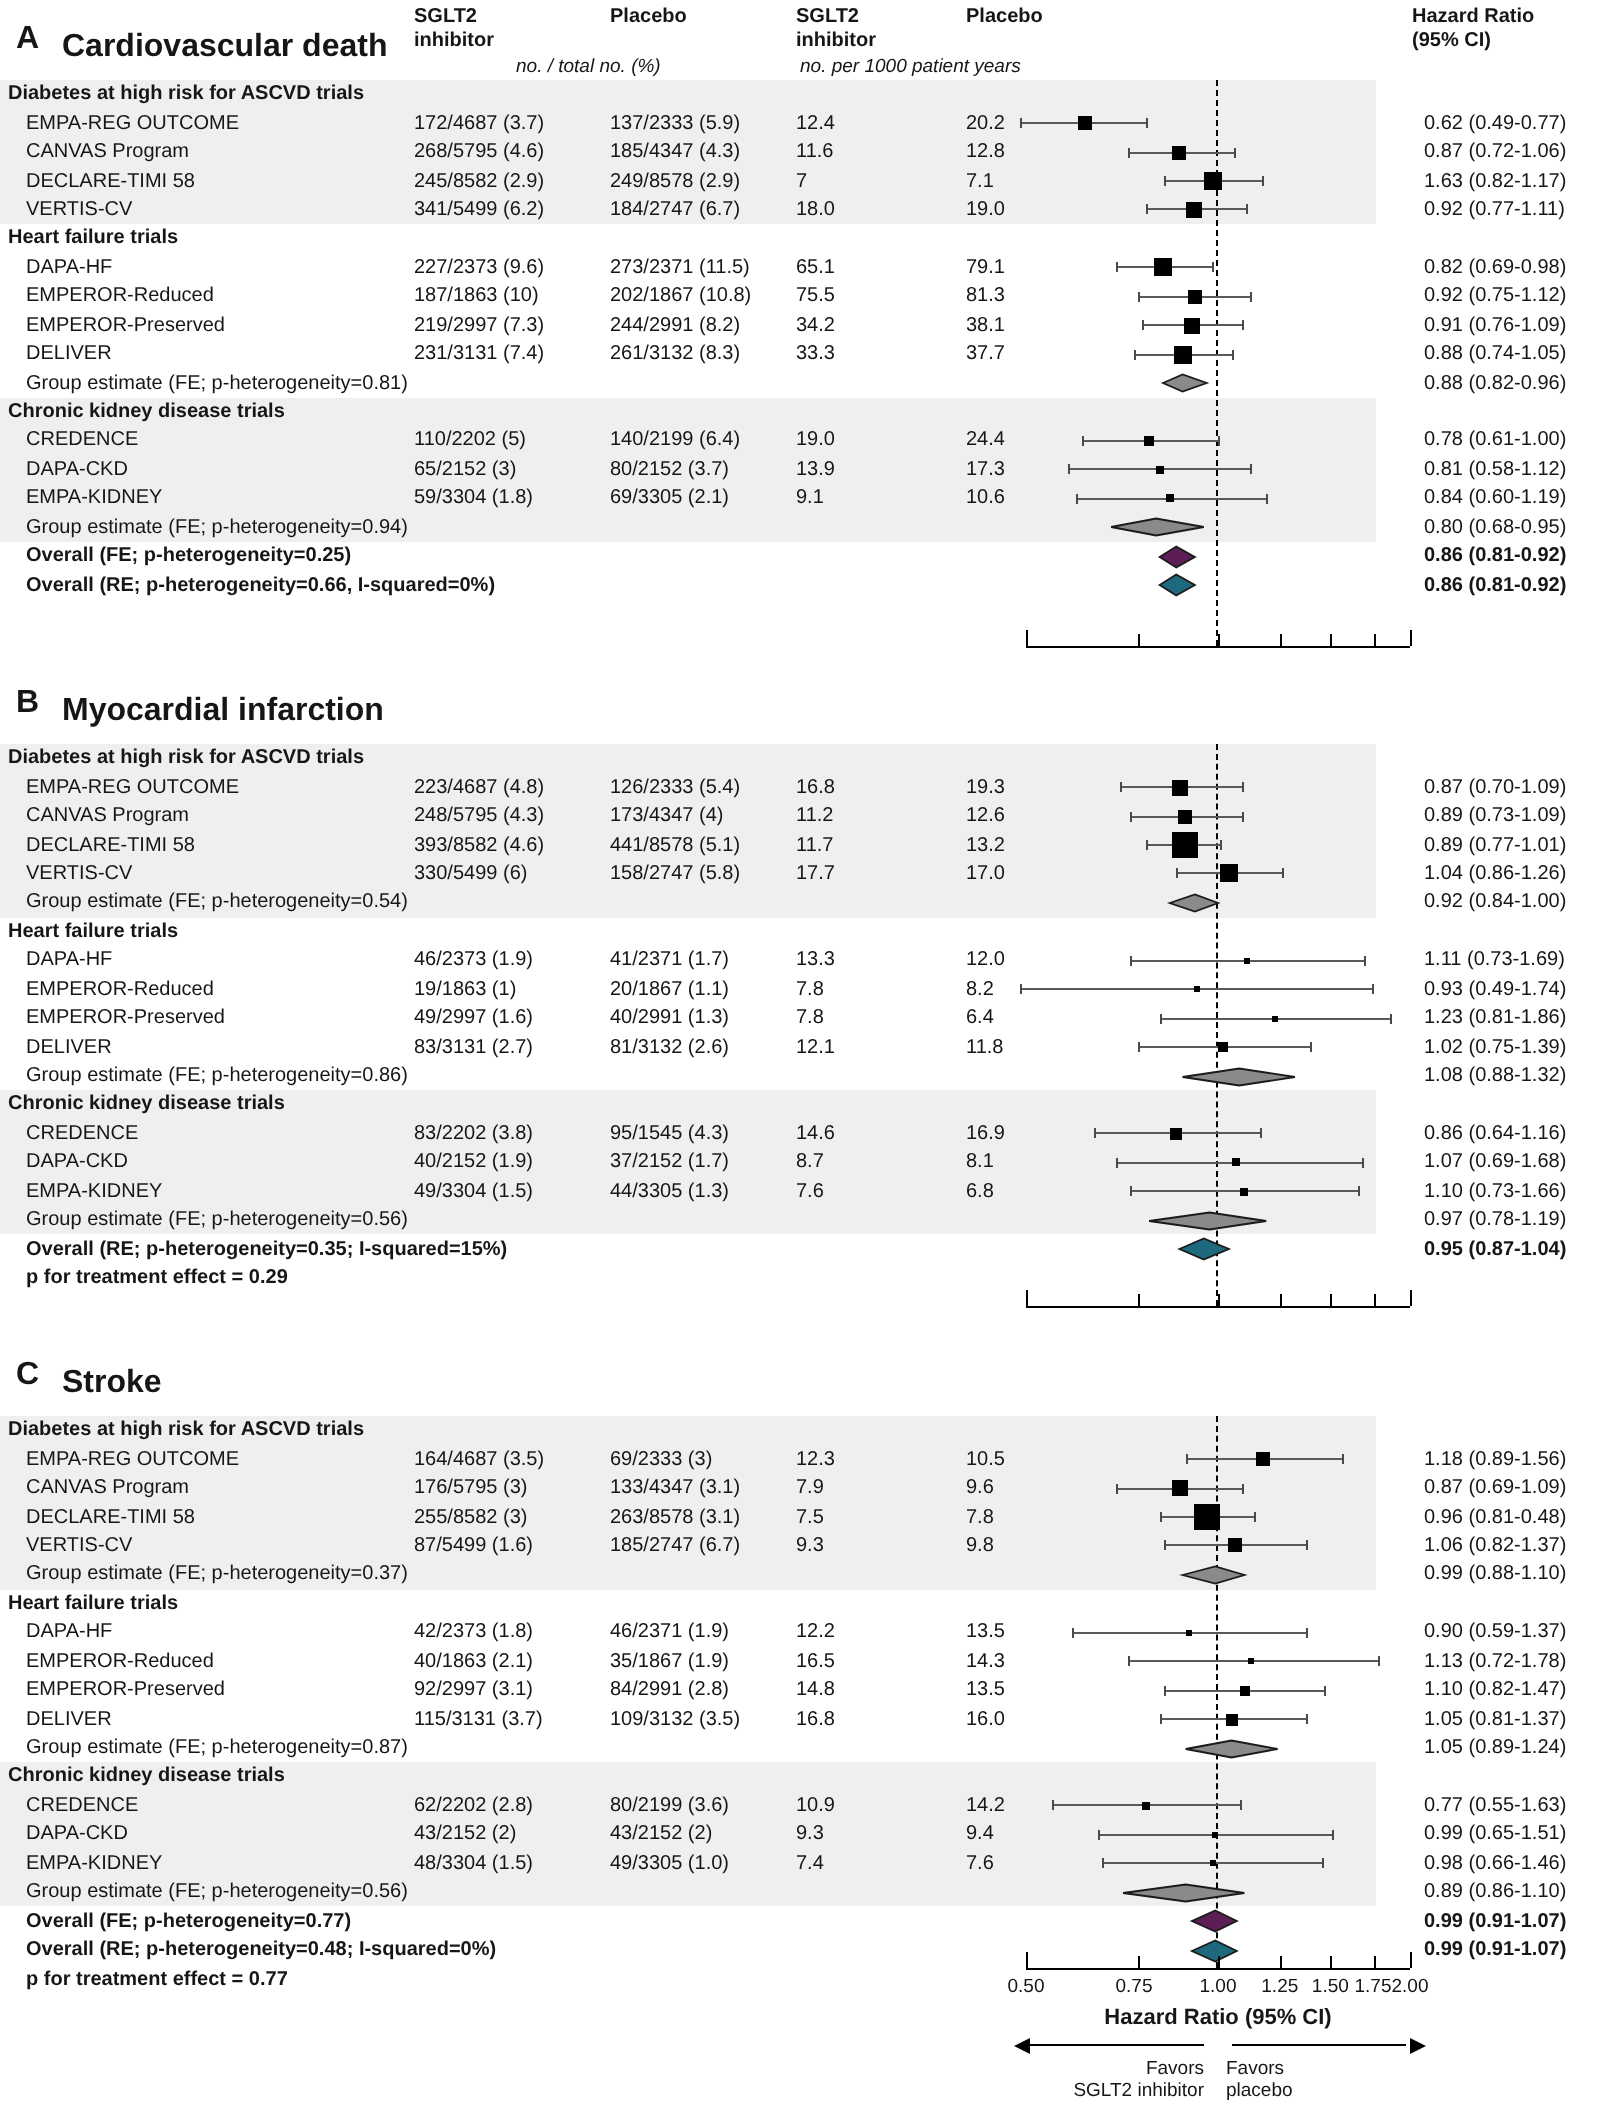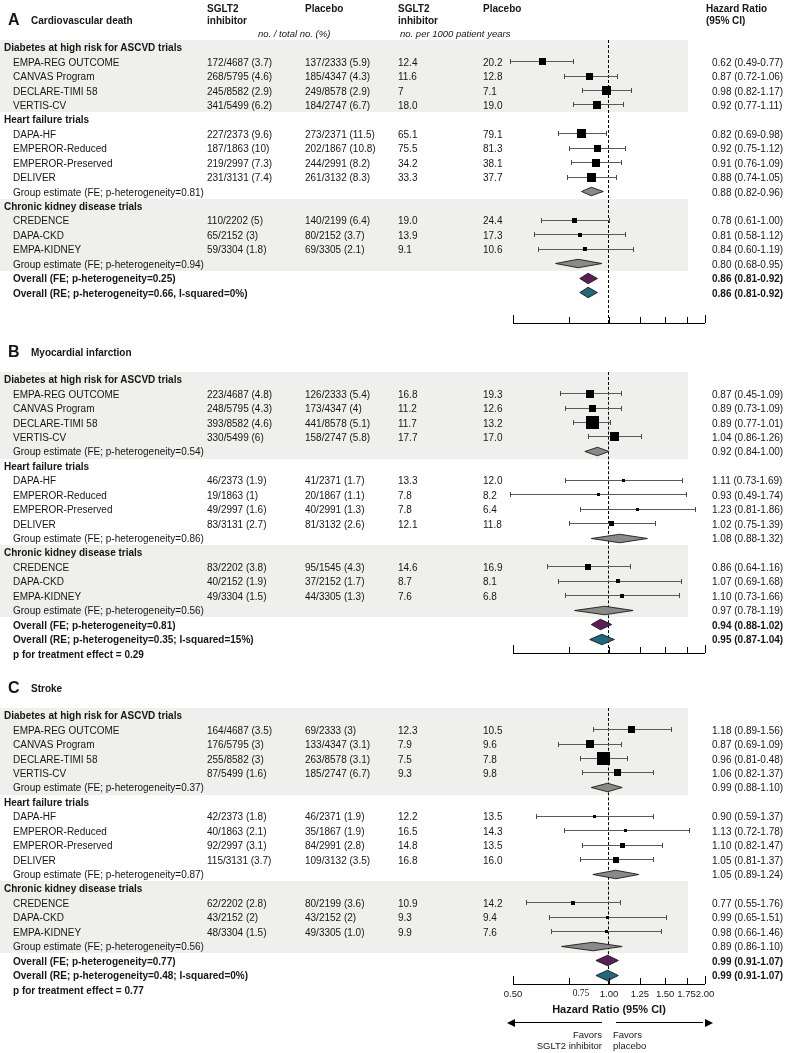--- a/index.html
+++ b/index.html
@@ -2,21 +2,21 @@
 <html><head>
 <meta charset="utf-8">
 <style>
   html,body{margin:0;padding:0;background:#fff}
   #fig{position:relative;width:800px;height:1053px;background:#fff;overflow:hidden;
        font-family:"Liberation Sans",sans-serif;font-size:10px;color:#161616;}
   .colhead{position:absolute;top:3px;font-weight:bold;line-height:1.18;white-space:normal}
   .w52{width:56px}.w80{width:82px}
   .subhead{position:absolute;top:28px;font-style:italic;font-size:9.5px;white-space:nowrap}
   .panel-letter{position:absolute;left:8px;font-size:16px;font-weight:bold}
-  .panel-title{position:absolute;left:31px;font-size:10px;font-weight:bold}
+  .panel-title{position:absolute;left:31px;font-size:16px;font-weight:bold}
   .panel-rows{position:absolute;left:0;width:688px}
   .section.shaded{background:#efefee}
   .row{position:relative;height:14.45px}
   .cell{position:absolute;top:50%;transform:translateY(-50%);white-space:nowrap}
   .c-study{left:13px}
   .secname{left:4px;font-weight:bold}
   .c1{left:207px}.c2{left:305px}.c3{left:398px}.c4{left:483px}
   .chr{left:712px}
   .bold{font-weight:bold}
   .plot{position:absolute;left:505px;top:0;width:215px;height:100%;z-index:2;pointer-events:none}
@@ -91,21 +91,21 @@
           <span class="cell c1">245/8582 (2.9)</span>
           <span class="cell c2">249/8578 (2.9)</span>
           <span class="cell c3">7</span>
           <span class="cell c4">7.1</span>
           <div class="plot">
             <div class="wl" style="left: 76.5145px; width: 49.2305px;"></div>
             <div class="cap" style="left: 76.5145px;"></div>
             <div class="cap" style="left: 125.745px;"></div>
             <div class="sq" style="width: 9px; height: 9px; left: 96.7019px; margin-top: -4.5px;"></div>
           </div>
-          <span class="cell chr">0.98 (0.82-1.17)</span>
+          <span class="cell chr">1.63 (0.82-1.17)</span>
         </div>
         <div class="row">
           <span class="cell c-study">VERTIS-CV</span>
           <span class="cell c1">341/5499 (6.2)</span>
           <span class="cell c2">184/2747 (6.7)</span>
           <span class="cell c3">18.0</span>
           <span class="cell c4">19.0</span>
           <div class="plot">
             <div class="wl" style="left: 67.801px; width: 50.6529px;"></div>
             <div class="cap" style="left: 67.801px;"></div>
@@ -283,21 +283,21 @@
           <span class="cell c1">223/4687 (4.8)</span>
           <span class="cell c2">126/2333 (5.4)</span>
           <span class="cell c3">16.8</span>
           <span class="cell c4">19.3</span>
           <div class="plot">
             <div class="wl" style="left: 54.6005px; width: 61.3351px;"></div>
             <div class="cap" style="left: 54.6005px;"></div>
             <div class="cap" style="left: 115.936px;"></div>
             <div class="sq" style="width: 8px; height: 8px; left: 80.7122px; margin-top: -4px;"></div>
           </div>
-          <span class="cell chr">0.87 (0.45-1.09)</span>
+          <span class="cell chr">0.87 (0.70-1.09)</span>
         </div>
         <div class="row">
           <span class="cell c-study">CANVAS Program</span>
           <span class="cell c1">248/5795 (4.3)</span>
           <span class="cell c2">173/4347 (4)</span>
           <span class="cell c3">11.2</span>
           <span class="cell c4">12.6</span>
           <div class="plot">
             <div class="wl" style="left: 60.4126px; width: 55.523px;"></div>
             <div class="cap" style="left: 60.4126px;"></div>
@@ -462,29 +462,20 @@
         </div>
         <div class="row">
           <span class="cell c-study">Group estimate (FE; p-heterogeneity=0.56)</span>
           <div class="plot">
             <svg class="dsvg" width="215" height="15">
               <polygon points="69.58810173715781,7.5 99.78139976336786,3.25 128.09253303659617,7.5 99.78139976336786,11.75" fill="#8a8a8a" stroke="#1a1a1a" stroke-width="0.9"></polygon>
             </svg>
           </div>
           <span class="cell chr">0.97 (0.78-1.19)</span>
         </div>
-      </div>
-      <div class="row">
-        <span class="cell c-study bold">Overall (FE; p-heterogeneity=0.81)</span>
-        <div class="plot">
-          <svg class="dsvg" width="215" height="15">
-            <polygon points="86.29507804588094,7.5 95.43025658504487,2.25 106.7426638805209,7.5 95.43025658504487,12.75" fill="#5C1E54" stroke="#1a1a1a" stroke-width="0.9"></polygon>
-          </svg>
-        </div>
-        <span class="cell chr bold">0.94 (0.88-1.02)</span>
       </div>
       <div class="row">
         <span class="cell c-study bold">Overall (RE; p-heterogeneity=0.35; I-squared=15%)</span>
         <div class="plot">
           <svg class="dsvg" width="215" height="15">
             <polygon points="84.7122036743092,7.5 96.89587872732425,2.25 109.43206877172946,7.5 96.89587872732425,12.75" fill="#1E697D" stroke="#1a1a1a" stroke-width="0.9"></polygon>
           </svg>
         </div>
         <span class="cell chr bold">0.95 (0.87-1.04)</span>
       </div>
@@ -655,41 +646,41 @@
           <span class="cell c1">62/2202 (2.8)</span>
           <span class="cell c2">80/2199 (3.6)</span>
           <span class="cell c3">10.9</span>
           <span class="cell c4">14.2</span>
           <div class="plot">
             <div class="wl" style="left: 21.1996px; width: 93.4595px;"></div>
             <div class="cap" style="left: 21.1996px;"></div>
             <div class="cap" style="left: 114.659px;"></div>
             <div class="sq" style="width: 4px; height: 4px; left: 65.801px; margin-top: -2px;"></div>
           </div>
-          <span class="cell chr">0.77 (0.55-1.76)</span>
+          <span class="cell chr">0.77 (0.55-1.63)</span>
         </div>
         <div class="row">
           <span class="cell c-study">DAPA-CKD</span>
           <span class="cell c1">43/2152 (2)</span>
           <span class="cell c2">43/2152 (2)</span>
           <span class="cell c3">9.3</span>
           <span class="cell c4">9.4</span>
           <div class="plot">
             <div class="wl" style="left: 44.3366px; width: 116.741px;"></div>
             <div class="cap" style="left: 44.3366px;"></div>
             <div class="cap" style="left: 161.077px;"></div>
             <div class="sq" style="width: 3px; height: 3px; left: 101.108px; margin-top: -1.5px;"></div>
           </div>
           <span class="cell chr">0.99 (0.65-1.51)</span>
         </div>
         <div class="row">
           <span class="cell c-study">EMPA-KIDNEY</span>
           <span class="cell c1">48/3304 (1.5)</span>
           <span class="cell c2">49/3305 (1.0)</span>
-          <span class="cell c3">9.9</span>
+          <span class="cell c3">7.4</span>
           <span class="cell c4">7.6</span>
           <div class="plot">
             <div class="wl" style="left: 46.4511px; width: 109.962px;"></div>
             <div class="cap" style="left: 46.4511px;"></div>
             <div class="cap" style="left: 156.413px;"></div>
             <div class="sq" style="width: 3px; height: 3px; left: 99.7019px; margin-top: -1.5px;"></div>
           </div>
           <span class="cell chr">0.98 (0.66-1.46)</span>
         </div>
         <div class="row">
@@ -721,21 +712,21 @@
         <span class="cell chr bold">0.99 (0.91-1.07)</span>
       </div>
       <div class="row">
         <span class="cell c-study bold">p for treatment effect = 0.77</span>
       </div>
     </div>
   <div class="axis" style="top:978px">
       <div class="tick" style="left: -0.0008845px; height: 8px;"></div>
       <div class="ticklab" style="left: -0.0008845px;">0.50</div>
       <div class="tick" style="left: 56.156px;"></div>
-      <div class="ticklab" style="left: 68px; font-family: Liberation Serif, serif;">0.75</div>
+      <div class="ticklab" style="left: 54px;">0.75</div>
       <div class="tick" style="left: 96px;"></div>
       <div class="ticklab" style="left: 96px;">1.00</div>
       <div class="tick" style="left: 126.905px;"></div>
       <div class="ticklab" style="left: 126.905px;">1.25</div>
       <div class="tick" style="left: 152.157px;"></div>
       <div class="ticklab" style="left: 152.157px;">1.50</div>
       <div class="tick" style="left: 173.507px;"></div>
       <div class="ticklab" style="left: 173.507px;">1.75</div>
       <div class="tick" style="left: 192.001px; height: 8px;"></div>
       <div class="ticklab" style="left: 192.001px;">2.00</div>

